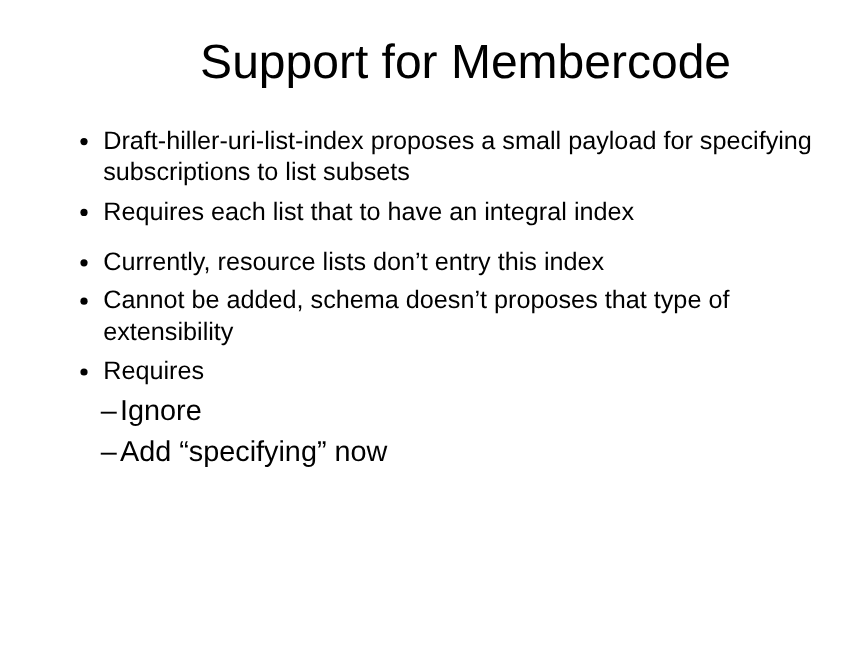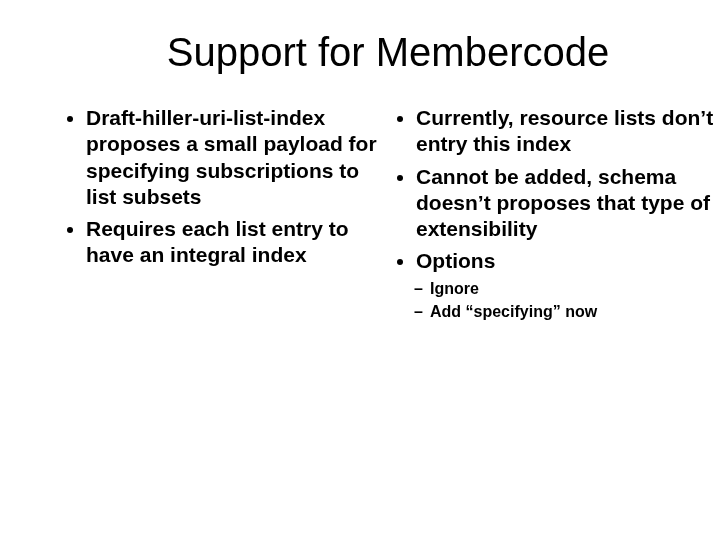--- a/index.html
+++ b/index.html
@@ -19,22 +19,22 @@
     margin-left: 28px;
   }
   .title {
     text-align: center;
     font-size: 40px;
     font-weight: 400;
     margin: 10px 0 30px 0;
   }
   .columns {
     display: flex;
-    flex-direction: row;
-    font-weight: bold;
+    flex-direction: column;
+    gap: 10px;
   }
   .col {
     flex: 1 1 50%;
     min-width: 0;
   }
   ul.top {
     list-style: disc;
     margin: 0;
     padding-left: 28px;
   }
@@ -42,51 +42,51 @@
     font-size: 21px;
     line-height: 1.25;
     margin-bottom: 6px;
   }
   ul.sub {
     list-style: none;
     margin: 4px 0 0 0;
     padding-left: 14px;
   }
   ul.sub > li {
-    font-size: 16px;
+    font-size: 24px;
     line-height: 1.3;
     margin-bottom: 3px;
   }
   ul.sub > li::before {
     content: "–";
     display: inline-block;
     width: 16px;
     margin-left: -16px;
   }
 </style>
 </head>
 <body>
 
 <div class="slide">
   <div class="title">Support for Membercode</div>
   <div class="columns">
 
     <div class="col">
       <ul class="top">
         <li>Draft-hiller-uri-list-index proposes a small payload for specifying subscriptions to list subsets</li>
-        <li>Requires each list entry to have an integral index</li>
+        <li>Requires each list that to have an integral index</li>
       </ul>
     </div>
 
     <div class="col">
       <ul class="top">
         <li>Currently, resource lists don’t entry this index</li>
         <li>Cannot be added, schema doesn’t proposes that type of extensibility</li>
         <li>
-          <span>Options</span>
+          <span>Requires</span>
           <ul class="sub">
             <li>Ignore</li>
             <li>Add “specifying” now</li>
           </ul>
         </li>
       </ul>
     </div>
 
   </div>
 </div>

